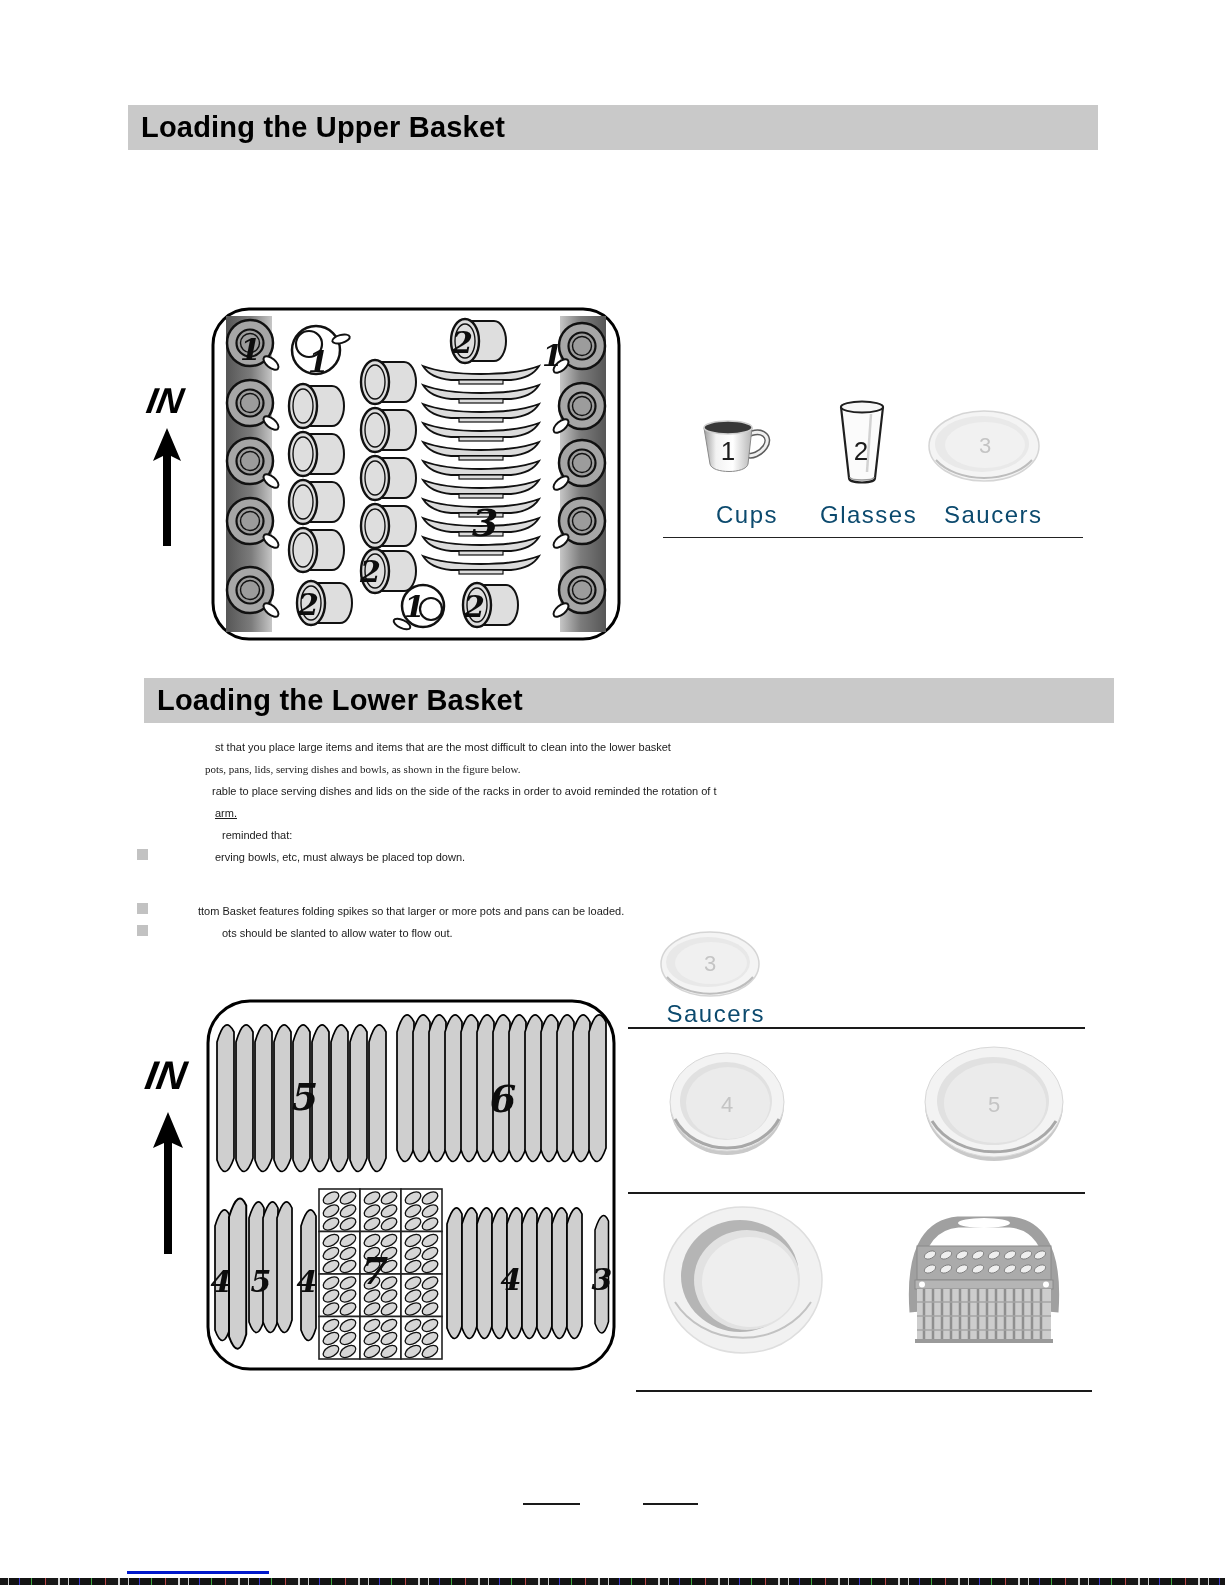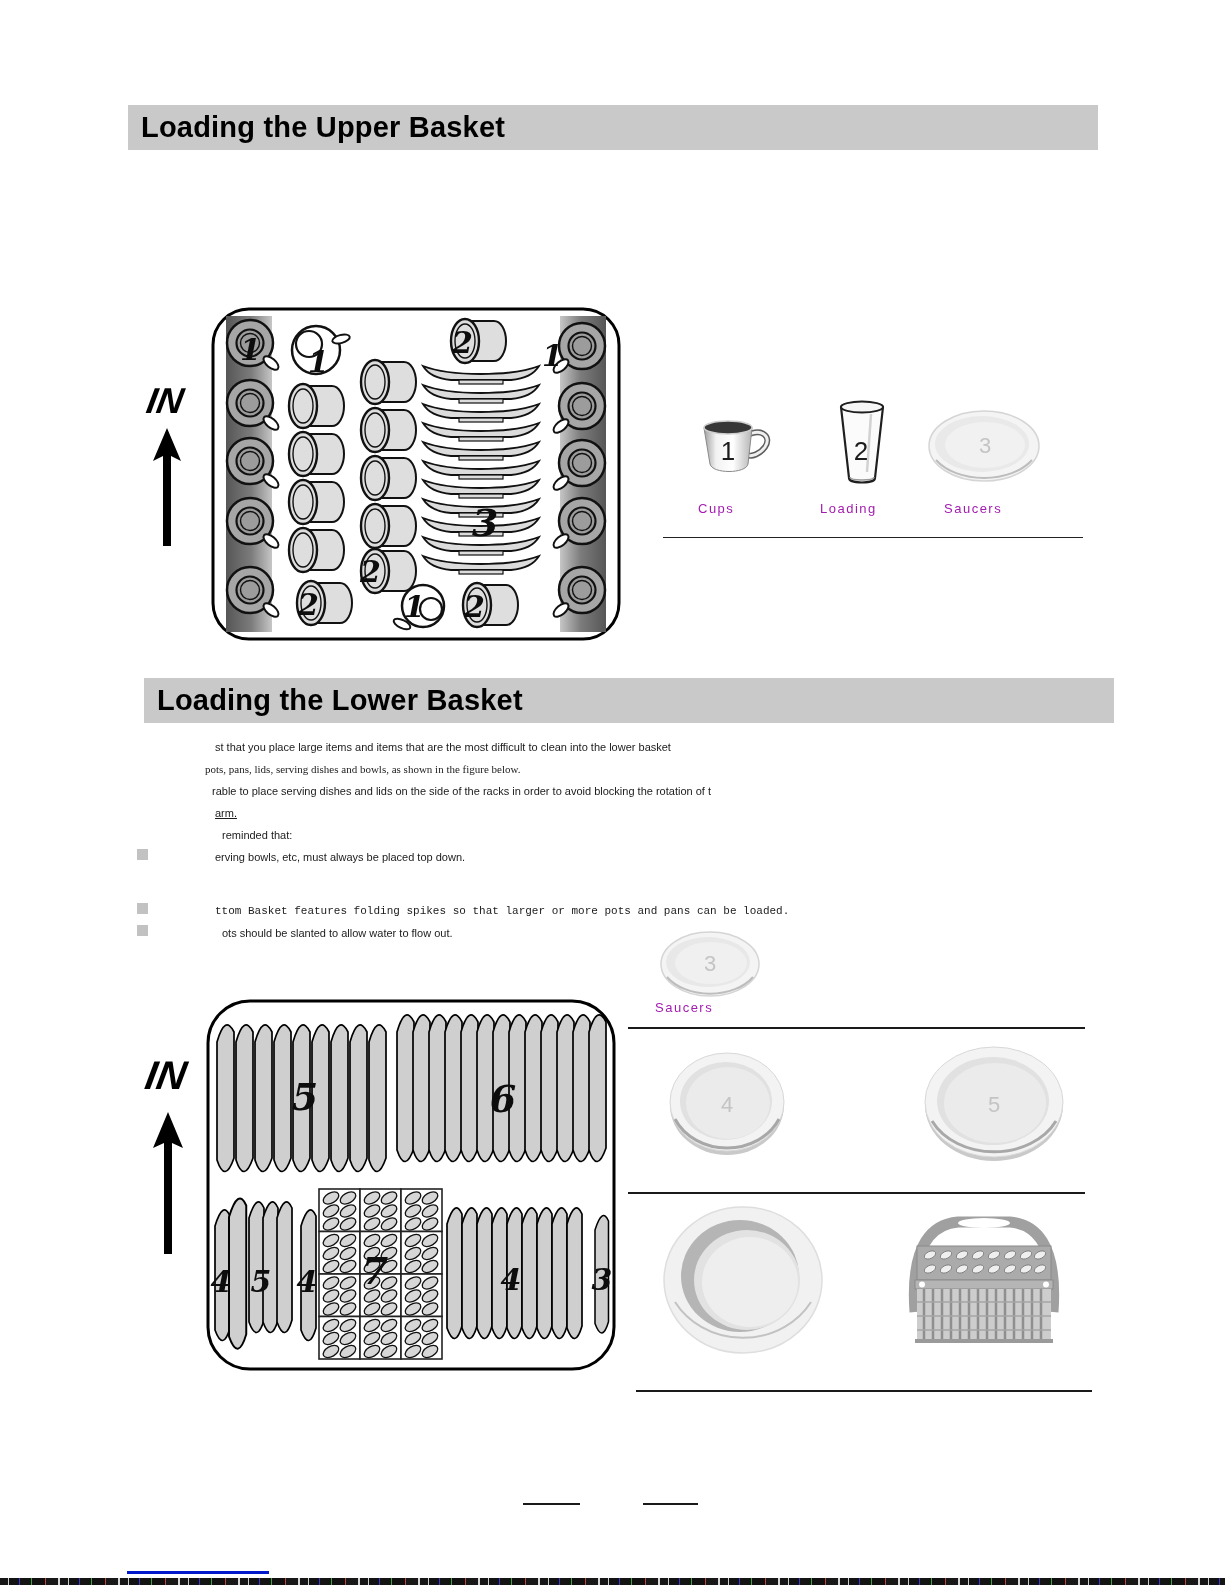--- a/index.html
+++ b/index.html
@@ -4,21 +4,21 @@
 <style>
   html,body{margin:0;padding:0;background:#ffffff;}
   #page{position:relative;width:1225px;height:1585px;background:#ffffff;overflow:hidden;
         font-family:"Liberation Sans",sans-serif;color:#1c1c1c;}
   .abs{position:absolute;}
   .hdr{background:#c9c9c9;height:45px;display:flex;align-items:center;padding-left:13px;
        font-weight:bold;font-size:29px;color:#000;letter-spacing:.2px;}
   .bodyline{font-size:11px;line-height:22px;white-space:nowrap;color:#1b1b1b;}
   .bullet-row{display:flex;align-items:flex-start;}
   .bullet-sq{width:11px;height:11px;background:#c2c2c2;display:inline-block;}
-  .leglabel{font-size:13px;letter-spacing:1.5px;text-align:left;color:#a21caf;}
+  .leglabel{font-size:24px;letter-spacing:1.5px;text-align:right;color:#0c4a6e;}
   .in-label{font-style:italic;font-weight:bold;transform:skewX(-10deg);color:#000;}
   .hrline{border-top:2px solid #1a1a1a;height:0;}
   .thinhr{border-top:1.5px solid #222;height:0;}
   .bluelink{border-top:3px solid #0018cc;height:0;}
   .noise{background:repeating-linear-gradient(90deg,
       #161616 0 8px,#cfcfcf 8px 9px,#121212 9px 19px,#3a3acc 19px 20px,
       #141414 20px 31px,#3fa53f 31px 32px,#101010 32px 45px,#c04545 45px 46px,
       #181818 46px 58px,#d8d8d8 58px 60px);}
   svg text.legnum{font-family:"Liberation Sans",sans-serif;font-size:26px;fill:#1c1c1c;}
   svg text.faintnum{font-family:"Liberation Sans",sans-serif;font-size:22px;fill:#c4c4c4;}
@@ -159,45 +159,45 @@
 
   <svg class="abs" style="left:928px;top:408px;" width="112" height="76" viewBox="0 0 112 76">
     <ellipse cx="56" cy="38" rx="55" ry="35" fill="#f4f4f4" stroke="#d5d5d5" stroke-width="1.5"></ellipse>
     <ellipse cx="54" cy="36" rx="47" ry="28" fill="#e9e9e9"></ellipse>
     <ellipse cx="57" cy="37" rx="40" ry="23" fill="#f1f1f1"></ellipse>
     <path d="M8,52 A55,35 0 0 0 104,52" fill="none" stroke="#bdbdbd" stroke-width="2"></path>
     <text class="faintnum" x="57" y="45" text-anchor="middle">3</text>
   </svg>
 
   <div class="abs leglabel" style="left:698px;top:501px;width:80px;">Cups</div>
-  <div class="abs leglabel" style="left:820px;top:501px;width:82px;">Loading</div>
+  <div class="abs leglabel" style="left:820px;top:501px;width:82px;">Glasses</div>
   <div class="abs leglabel" style="left:944px;top:501px;width:86px;">Saucers</div>
   <div class="abs thinhr" style="left:663px;top:537px;width:420px;"></div>
 
   <div class="abs hdr" style="left:128px;top:678px;width:957px;margin-left:16px;">
     <span>Loading the Lower Basket</span>
   </div>
 
   <div class="abs bodyline" style="left:215px;top:736px;">st that you place large items and items that are the most difficult to clean into the lower basket</div>
   <div class="abs bodyline" style="left:205px;top:758px;font-family:Liberation Serif, serif;">pots, pans, lids, serving dishes and bowls, as shown in the figure below.</div>
-  <div class="abs bodyline" style="left:212px;top:780px;">rable to place serving dishes and lids on the side of the racks in order to avoid blocking the rotation of t</div>
+  <div class="abs bodyline" style="left:212px;top:780px;">rable to place serving dishes and lids on the side of the racks in order to avoid reminded the rotation of t</div>
   <div class="abs bodyline" style="left:215px;top:802px;text-decoration:underline;">arm.</div>
   <div class="abs bodyline" style="left:222px;top:824px;">reminded that:</div>
 
   <div class="abs bullet-row" style="left:137px;top:846px;">
     <span class="bullet-sq" style="margin-top:3px;"></span>
     <span class="bodyline" style="margin-left:67px;">erving bowls, etc, must always be placed top down.</span>
   </div>
   <div class="abs bullet-row" style="left:137px;top:922px;gap:7px;">
     <span class="bullet-sq" style="margin-top:3px;"></span>
     <span class="bodyline" style="margin-left:67px;">ots should be slanted to allow water to flow out.</span>
   </div>
   <div class="abs bullet-row" style="left:137px;top:900px;">
     <span class="bullet-sq" style="margin-top:3px;"></span>
-    <span class="bodyline" style="margin-left:67px;font-family:Liberation Mono, monospace;">ttom Basket features folding spikes so that larger or more pots and pans can be loaded.</span>
+    <span class="bodyline" style="margin-left:50px;">ttom Basket features folding spikes so that larger or more pots and pans can be loaded.</span>
   </div>
 
   <div class="abs in-label" style="left:146px;top:1053px;font-size:40px;">IN</div>
   <svg class="abs" style="left:150px;top:1112px;" width="36" height="142" viewBox="0 0 36 142">
     <path d="M18,0 L33,36 L22,31 L22,142 L14,142 L14,31 L3,36 Z" fill="#000"></path>
   </svg>
 
   <svg class="abs" style="left:205px;top:998px;" width="412" height="374" viewBox="0 0 412 374">
     <defs>
       <path id="bladeT" d="M0,22 Q8,-6 17,12 L17,138 Q8,164 0,140 Z"></path>

